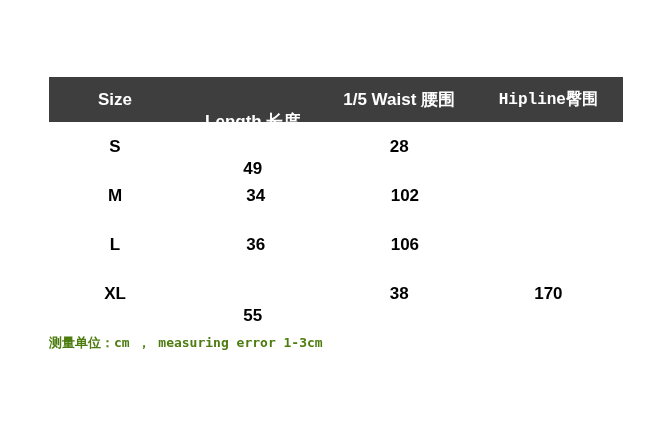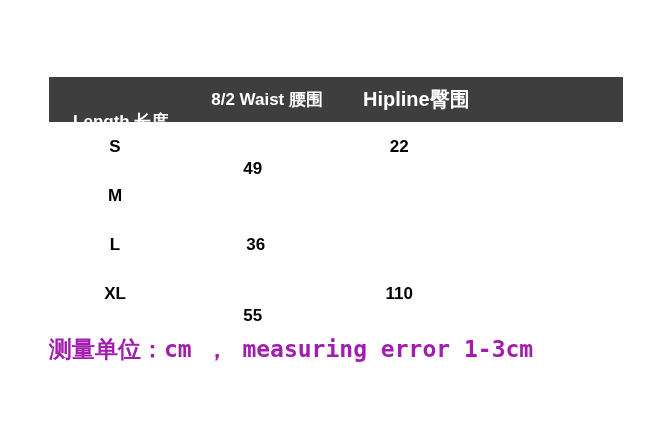--- a/index.html
+++ b/index.html
@@ -38,65 +38,70 @@
     text-align: center;
     font-weight: bold;
     font-size: 17px;
     white-space: nowrap;
   }
   .c0 { width: 23%; }
   .c1 { width: 25%; margin-top: 44px; }
   .c2 { width: 26%; }
   .c3 { width: 26%; }
   .mono-face {
-    font-family: Liberation Sans, sans-serif;
-    font-size: 20px;
+    font-family: Liberation Mono, monospace;
+    font-size: 16px;
   }
   .footer-note {
     position: absolute;
     left: 49px;
     top: 334px;
     font-family: "DejaVu Sans Mono", "Liberation Mono", monospace;
     font-weight: bold;
-    font-size: 23px;
-    color: #a21caf;
+    font-size: 13px;
+    color: #4d7c0f;
     white-space: nowrap;
   }
 </style>
 </head>
 <body>
 
 <div class="canvas">
 
   <div class="size-table">
 
     <div class="thead">
+      <div class="cell c0">Size</div>
       <div class="cell c1">Length 长度</div>
-      <div class="cell c2">8/2 Waist 腰围</div>
+      <div class="cell c2">1/5 Waist 腰围</div>
       <div class="cell c3 mono-face">Hipline臀围</div>
     </div>
 
     <div class="trow">
       <div class="cell c0">S</div>
       <div class="cell c1">49</div>
-      <div class="cell c2">22</div>
+      <div class="cell c2">28</div>
     </div>
 
     <div class="trow">
       <div class="cell c0">M</div>
+      <div class="cell c2">34</div>
+      <div class="cell c3">102</div>
     </div>
 
     <div class="trow">
       <div class="cell c0">L</div>
       <div class="cell c2">36</div>
+      <div class="cell c3">106</div>
     </div>
 
     <div class="trow">
       <div class="cell c0">XL</div>
       <div class="cell c1">55</div>
-      <div class="cell c3">110</div>
+      <div class="cell c2">38</div>
+      <div class="cell c3">170</div>
     </div>
 
   </div>
 
   <div class="footer-note">测量单位：cm ， measuring error 1-3cm</div>
 
 </div>
 
 </body></html>

